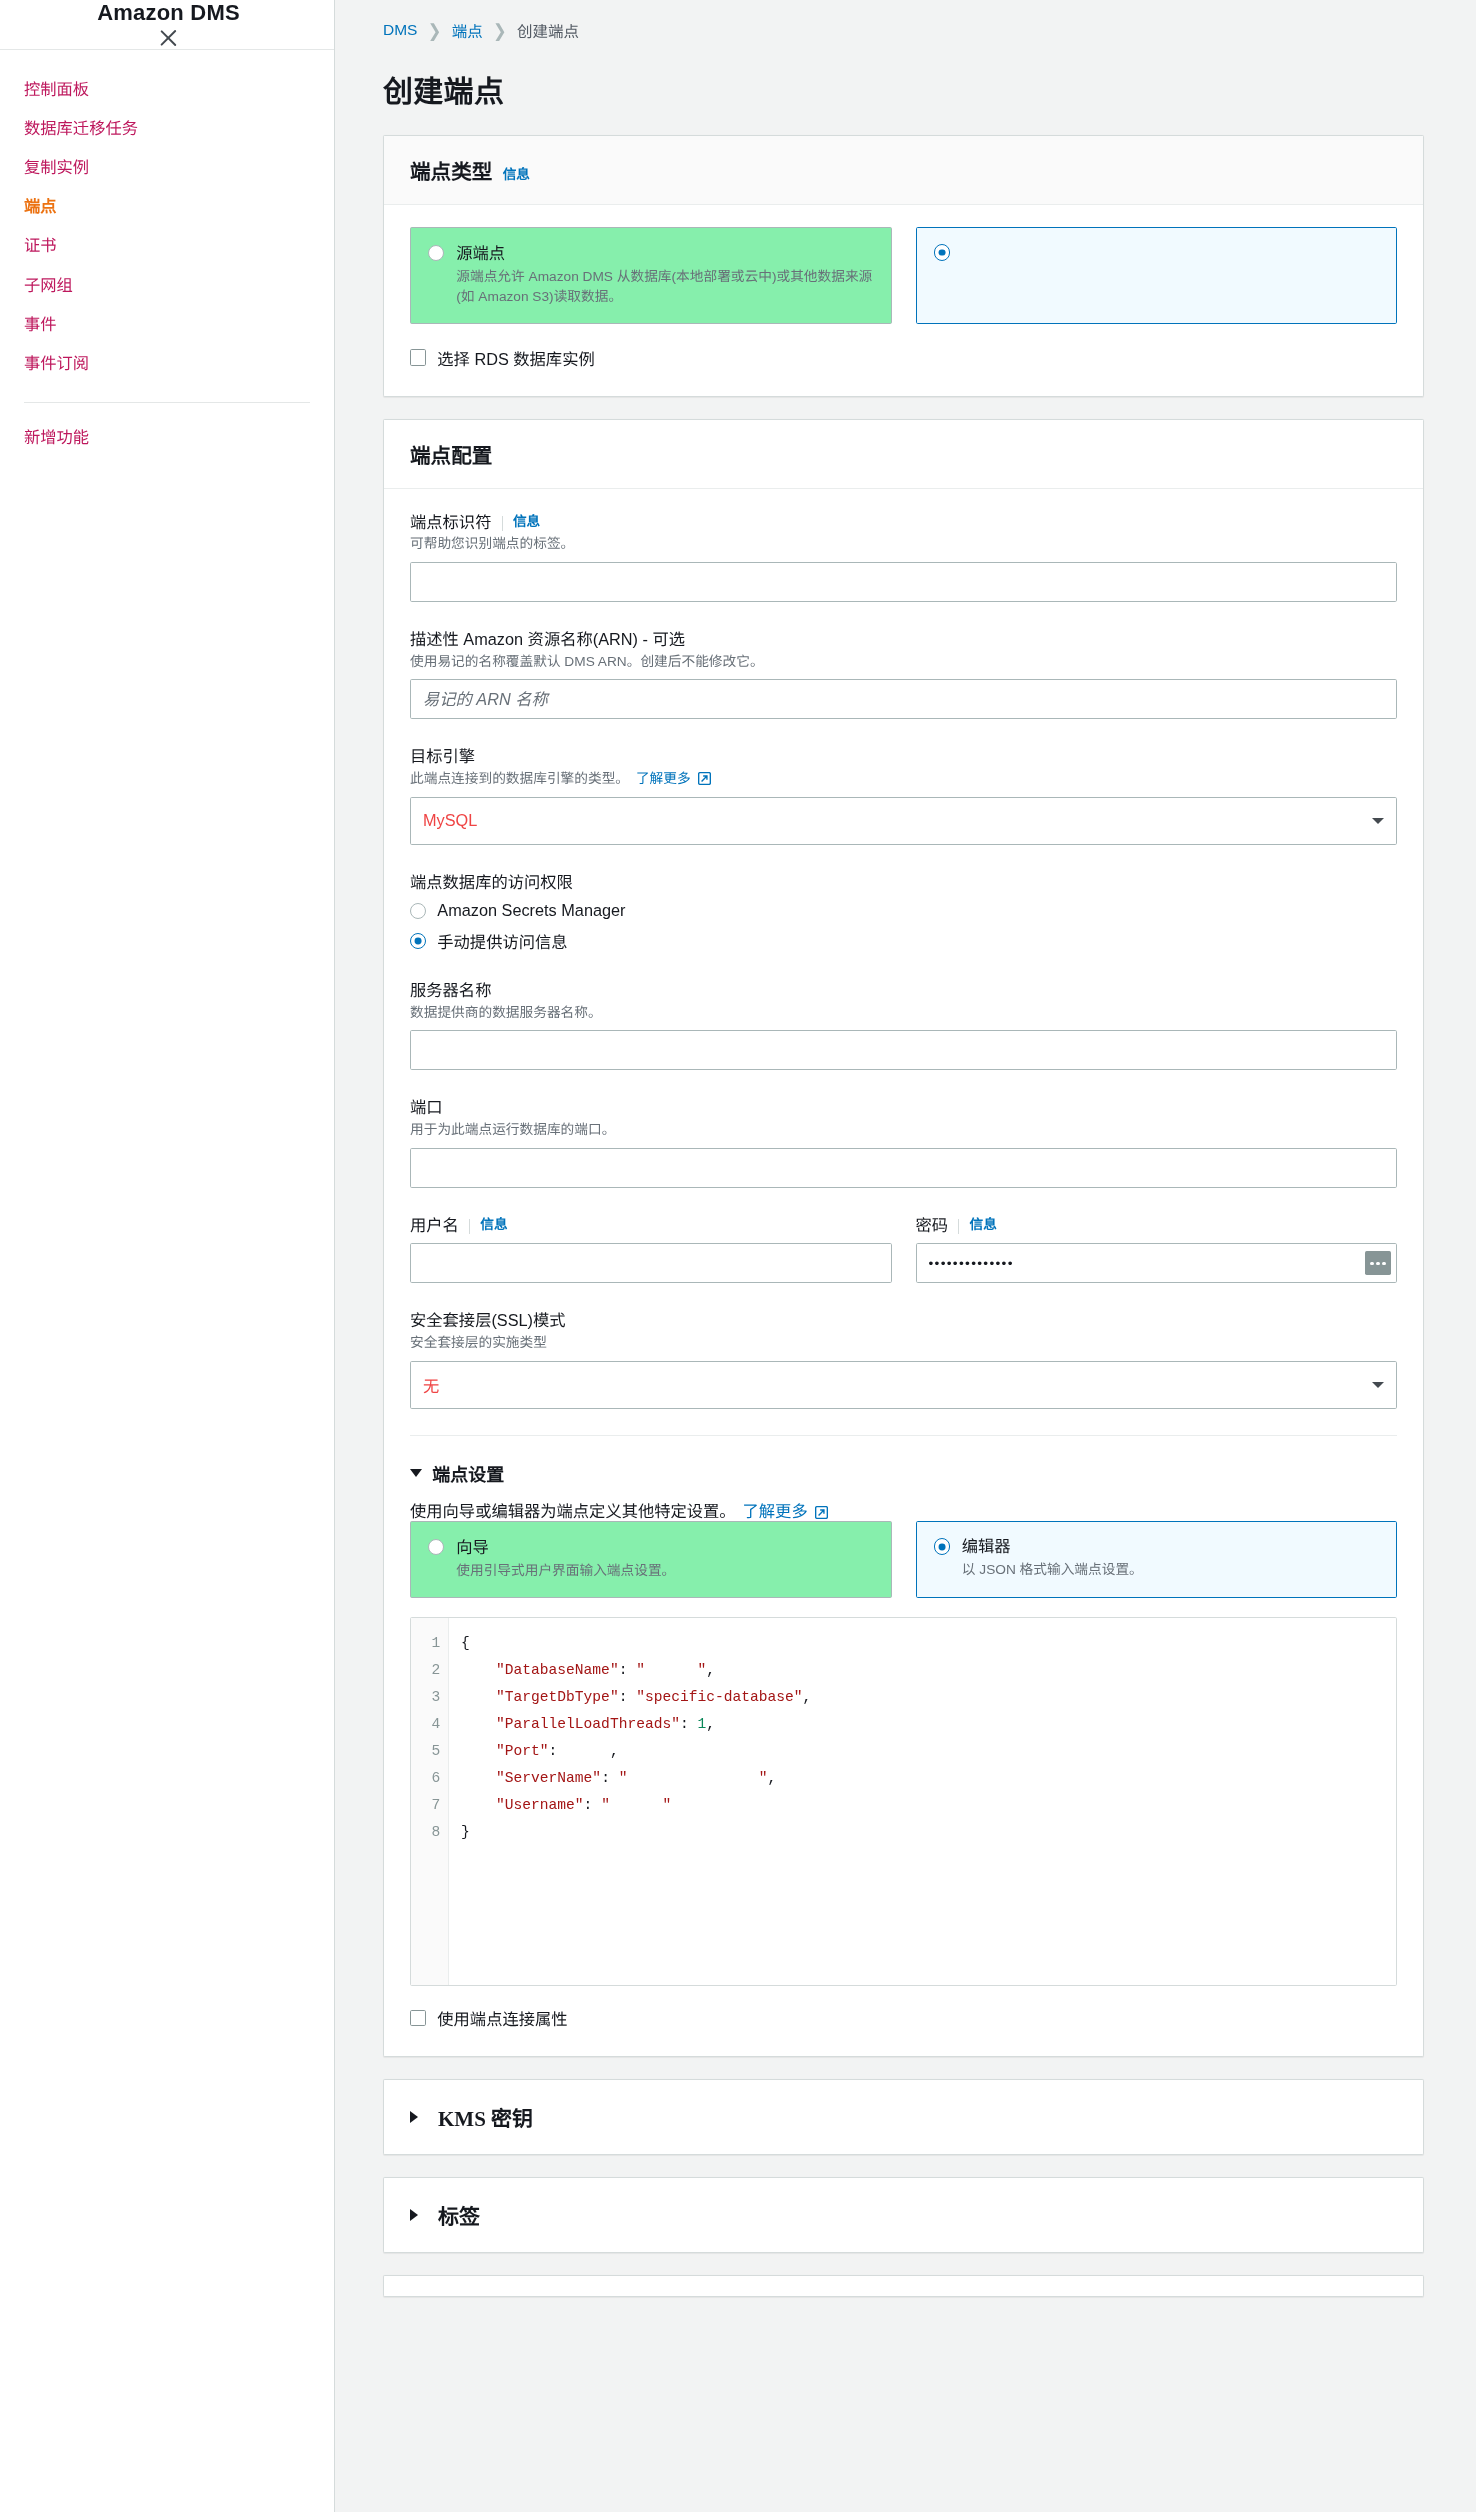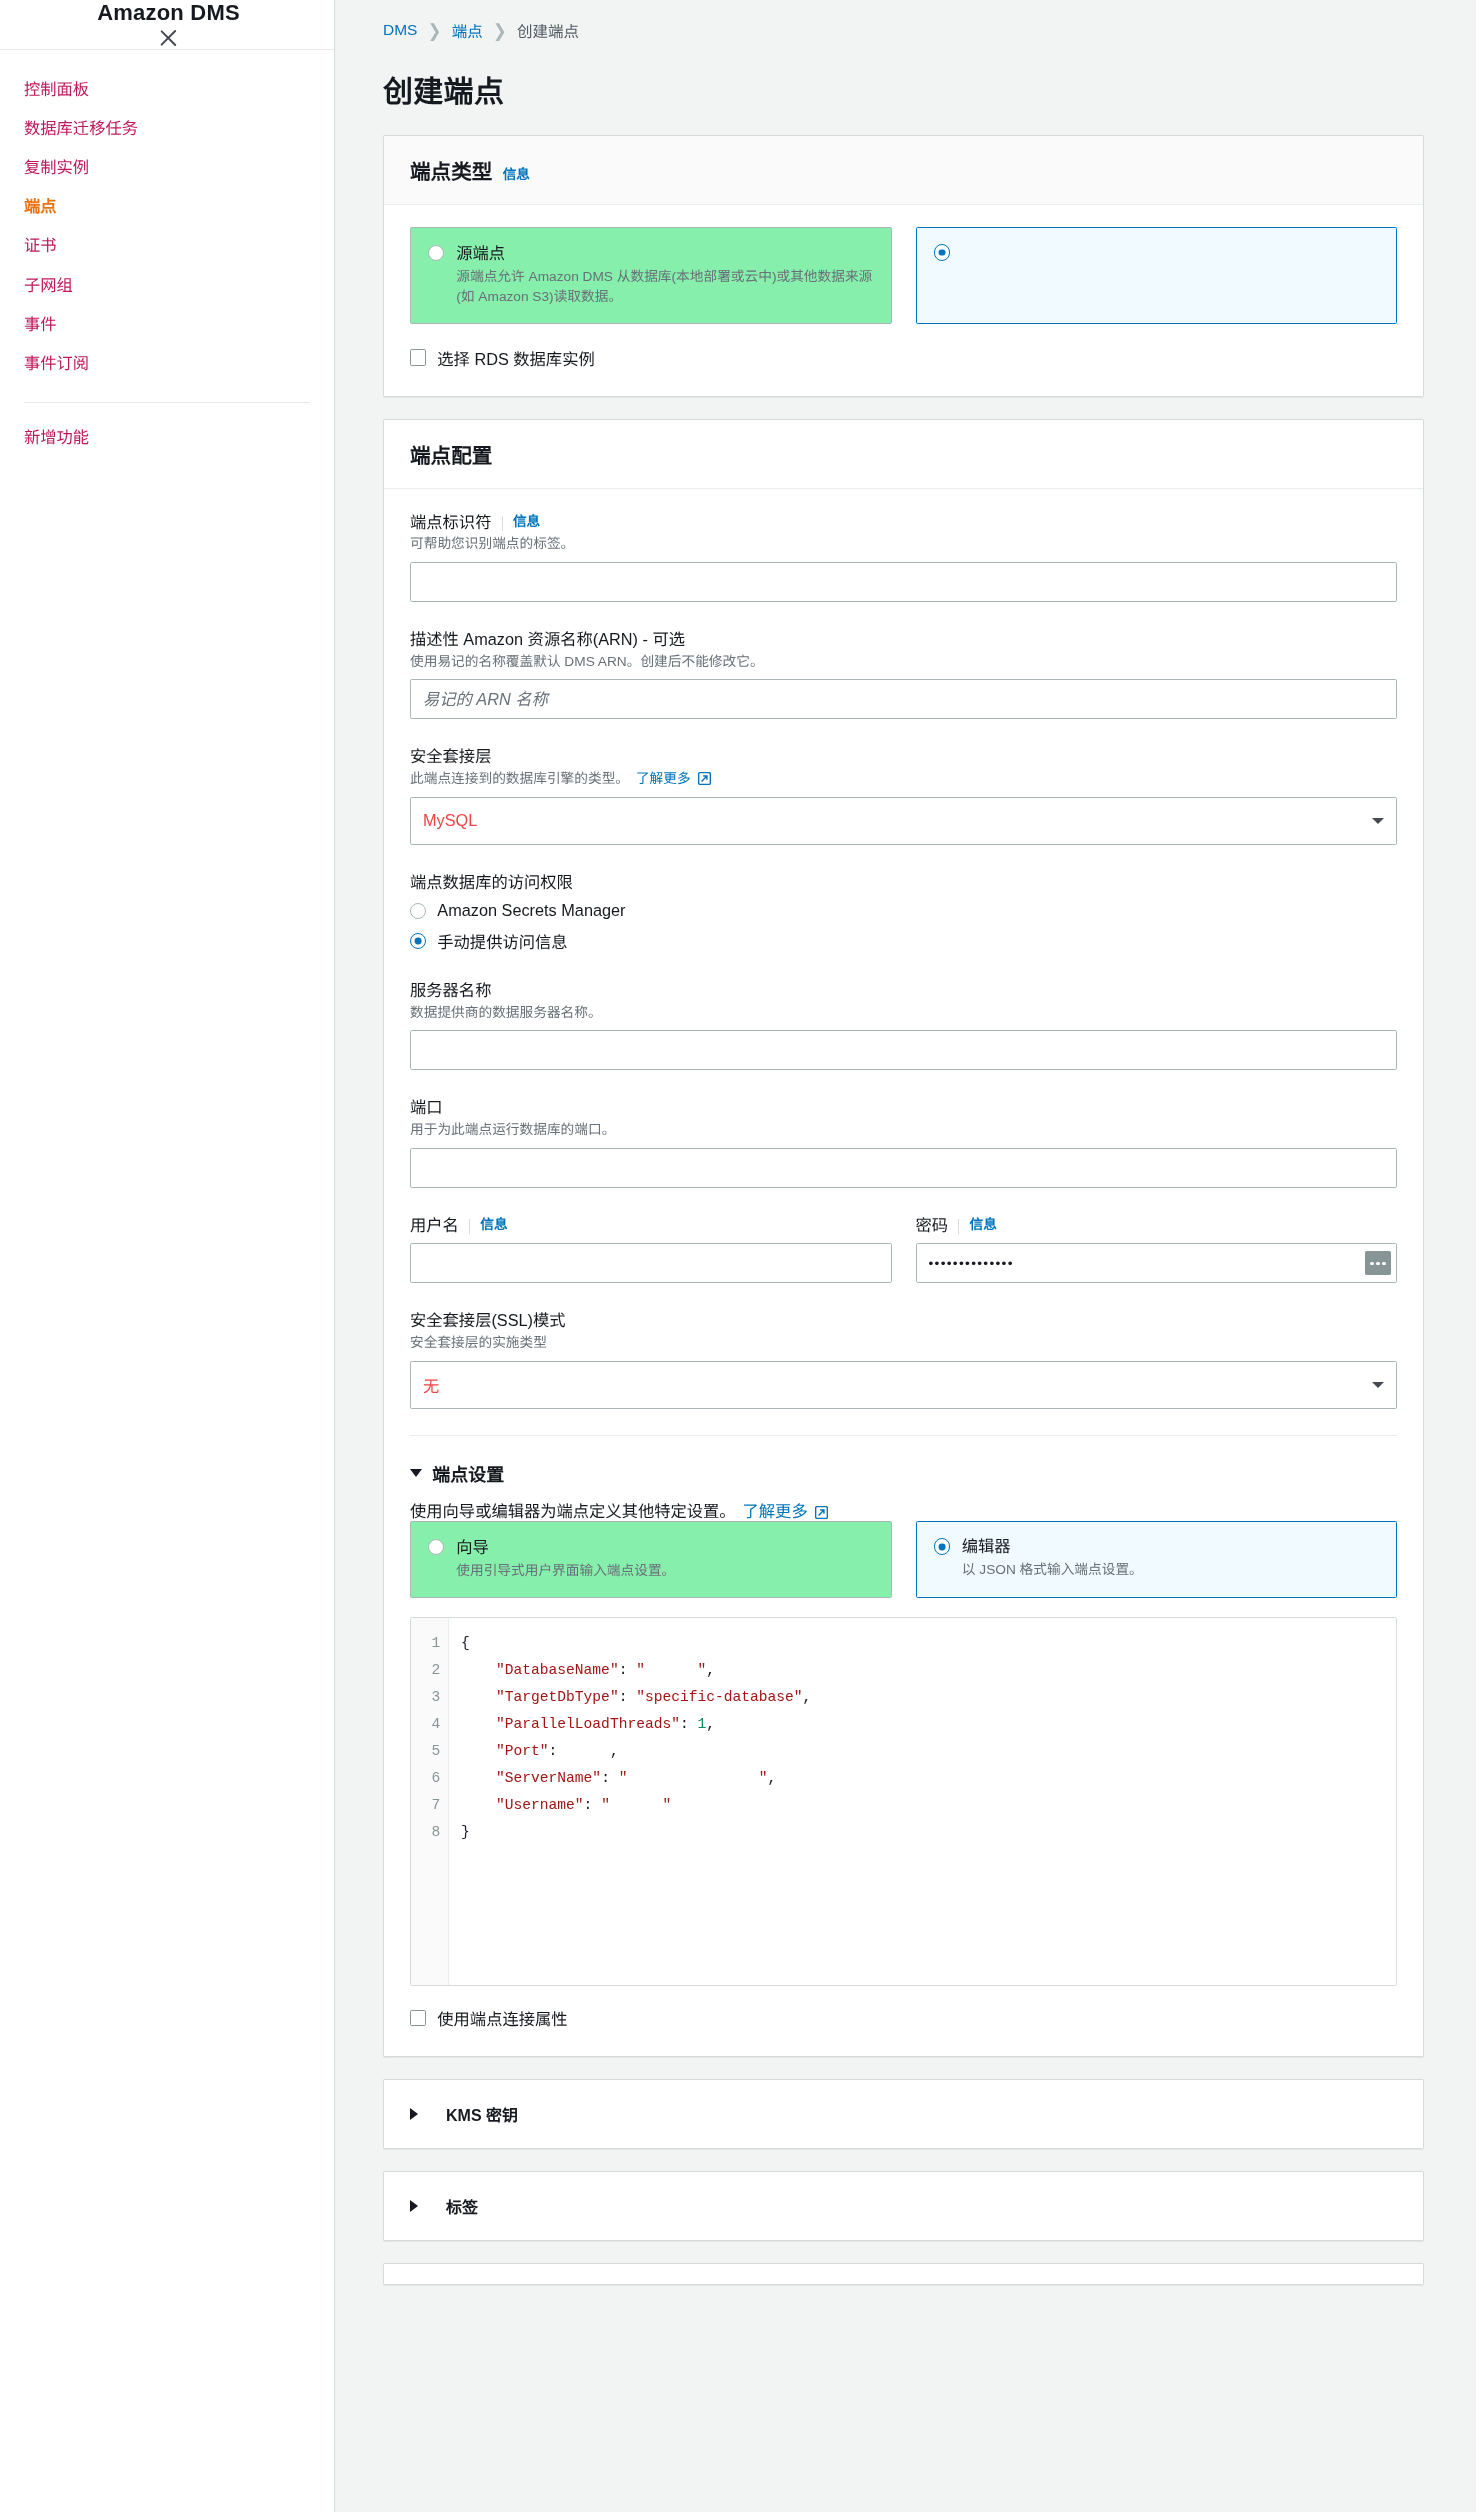--- a/index.html
+++ b/index.html
@@ -253,22 +253,22 @@
   .k-str { color: #a31515; }
   .k-num { color: #098658; }
   .k-pun { color: #16191f; }
 
   .collapsed-card {
     background: #ffffff; border: 0.9px solid #d5dbdb; border-radius: 1.7px;
     margin-bottom: 22px; padding: 22px 26px;
     box-shadow: 0 0.9px 0.9px rgba(0,0,0,0.06);
   }
   .collapsed-head {
-    display: flex; align-items: center; gap: 28px;
-    font-size: 16px; font-weight: bold; color: #16191f; cursor: pointer;
+    display: flex; align-items: center; gap: 20px;
+    font-size: 21px; font-weight: bold; color: #16191f; cursor: pointer; font-family: Liberation Serif, serif;
   }
 </style>
 </head>
 <body>
 
 <div class="page">
 
   <aside class="sidebar">
     <div class="sidebar-header">
       <div class="sidebar-title">Amazon DMS</div>
@@ -349,21 +349,21 @@
           <div class="field">
             <div class="field-label">
               <span>描述性 Amazon 资源名称(ARN) - 可选</span>
             </div>
             <div class="field-desc">使用易记的名称覆盖默认 DMS ARN。创建后不能修改它。</div>
             <input class="input" type="text" placeholder="易记的 ARN 名称" style="">
           </div>
 
           <div class="field">
             <div class="field-label">
-              <span>安全套接层</span>
+              <span>目标引擎</span>
             </div>
             <div class="field-desc">
               <span>此端点连接到的数据库引擎的类型。</span>
               <span class="learn-more">了解更多</span>
               <span class="ext-icon">
                 <svg viewBox="0 0 16 16" width="13" height="13" aria-hidden="true">
                   <rect x="0.8" y="0.8" width="14.4" height="14.4" rx="1.6" fill="none" stroke="#0073bb" stroke-width="1.7"></rect>
                   <path d="M5 11 L11 5 M7.2 5 L11 5 L11 8.8" fill="none" stroke="#0073bb" stroke-width="1.7" stroke-linecap="square"></path>
                 </svg>
               </span>

